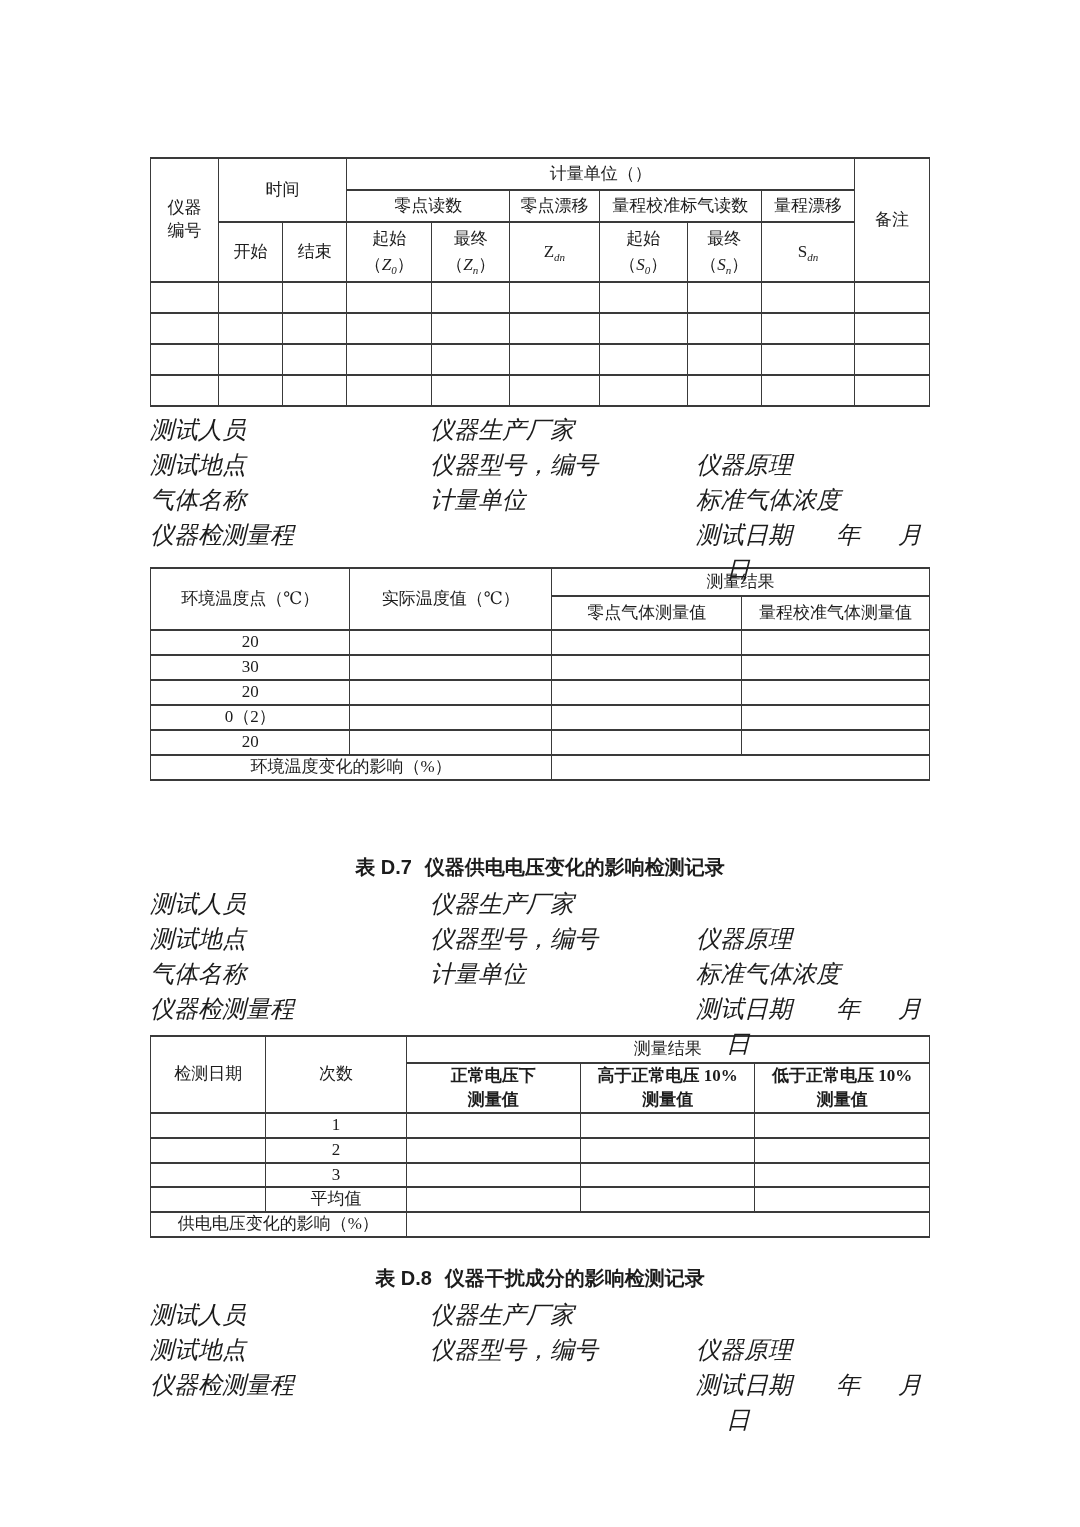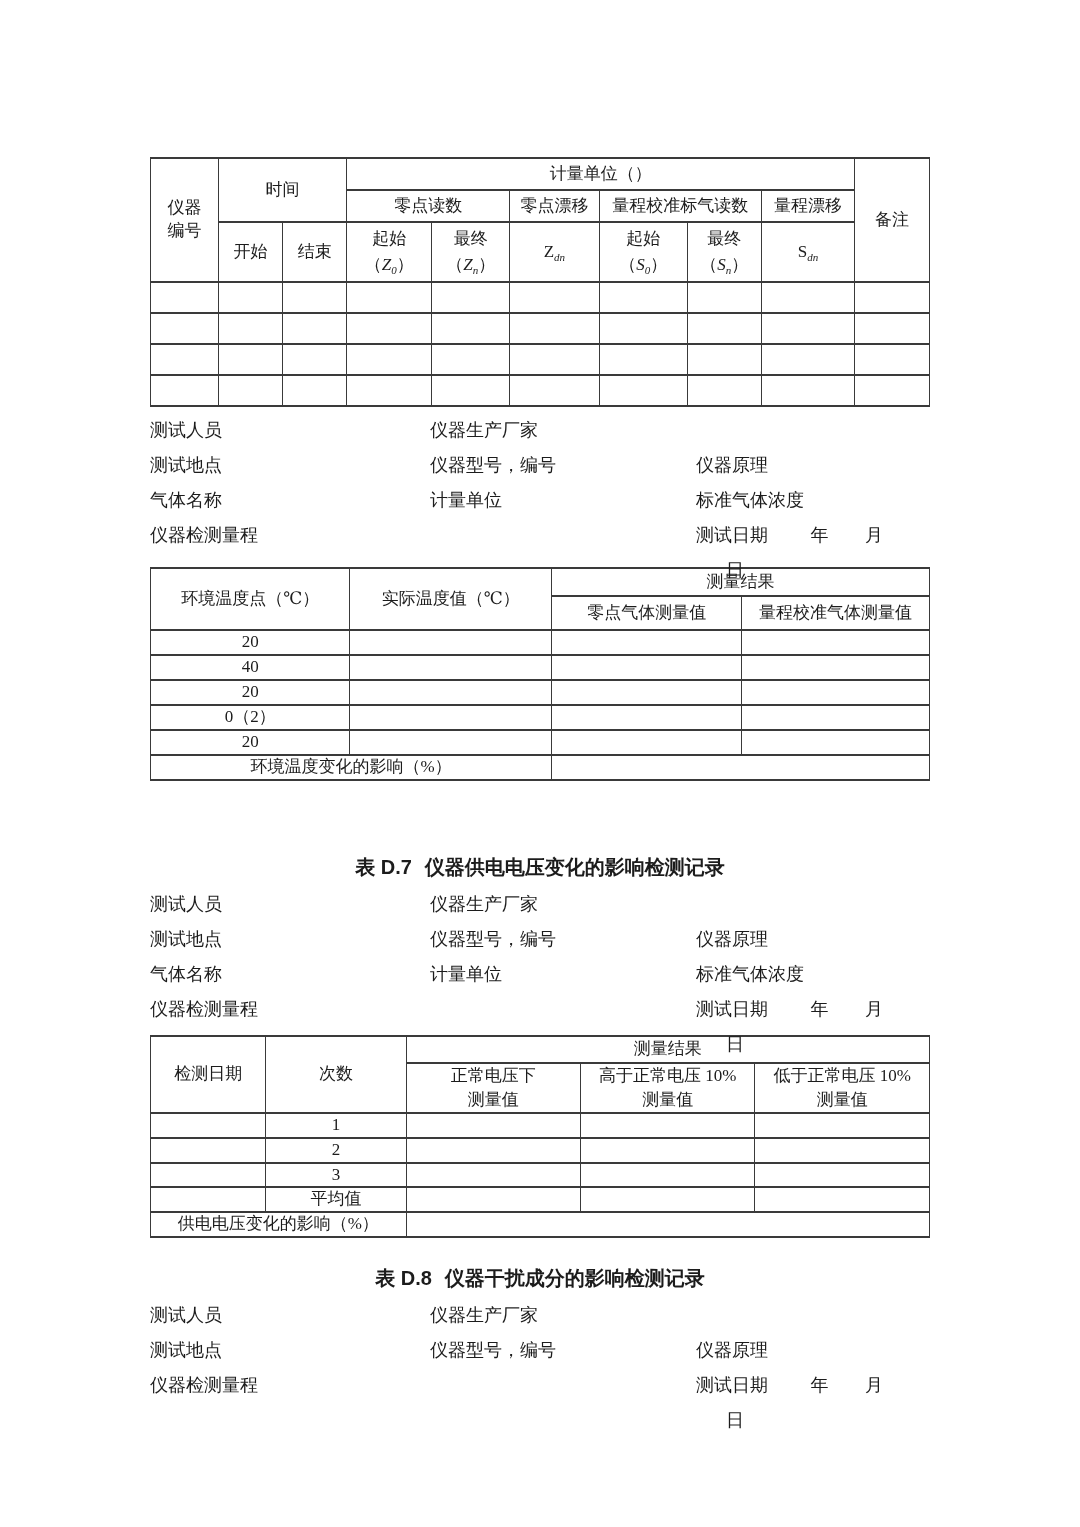--- a/index.html
+++ b/index.html
@@ -37,39 +37,39 @@
     font-family:"Liberation Sans","DejaVu Sans",sans-serif;
     font-weight:bold; font-size:20px; line-height:28px;
   }
   .sec-title .prefix { margin-right:13px; }
   .mt-title1 { margin-top:30px; }
   .mt-title2 { margin-top:72px; }
   .mt-title3 { margin-top:26px; }
 
   
   .form { margin-top:6px; }
-  .frow { position:relative; height:35px; font-size:18px; line-height:35px; }
+  .frow { position:relative; height:35px; font-size:24px; line-height:35px;font-style:italic; }
   .frow .c1 { position:absolute; left:0; }
   .frow .c2 { position:absolute; left:280px; }
   .frow .c3 { position:absolute; left:546px; }
   .frow .ymd1 { margin-left:38px; }
   .frow .ymd2 { margin-left:32px; }
   .frow .ymd3 { margin-left:30px; }
 
   
   .d6t { margin-top:14px; }
   .d6t tr.h1 th { height:26px; }
   .d6t tr.h2 th { height:32px; }
   .d6t tbody td { height:21px; }
   .d6t tr.ft td { height:22px; }
 
   
   .d7t { margin-top:8px; }
   .d7t tr.h1 th { height:25px; }
-  .d7t tr.h2 th { height:48px; }
+  .d7t tr.h2 th { height:48px;font-weight:bold; }
   .d7t .two-line div { line-height:24px; }
   .d7t tbody td { height:19px; }
   .d7t tr.ft td { height:22px; }
 
   
   .pageno {
     margin-top:18px; text-align:right; padding-right:14px;
     font-family:"Liberation Sans","DejaVu Sans",sans-serif;
     font-size:16px;
   }
@@ -228,21 +228,21 @@
       </tr>
     </thead>
     <tbody>
       <tr>
         <td>20</td>
         <td></td>
           <td></td>
           <td></td>
       </tr>
       <tr>
-        <td>40</td>
+        <td>30</td>
         <td></td>
           <td></td>
           <td></td>
       </tr>
       <tr>
         <td>20</td>
         <td></td>
           <td></td>
           <td></td>
       </tr>

